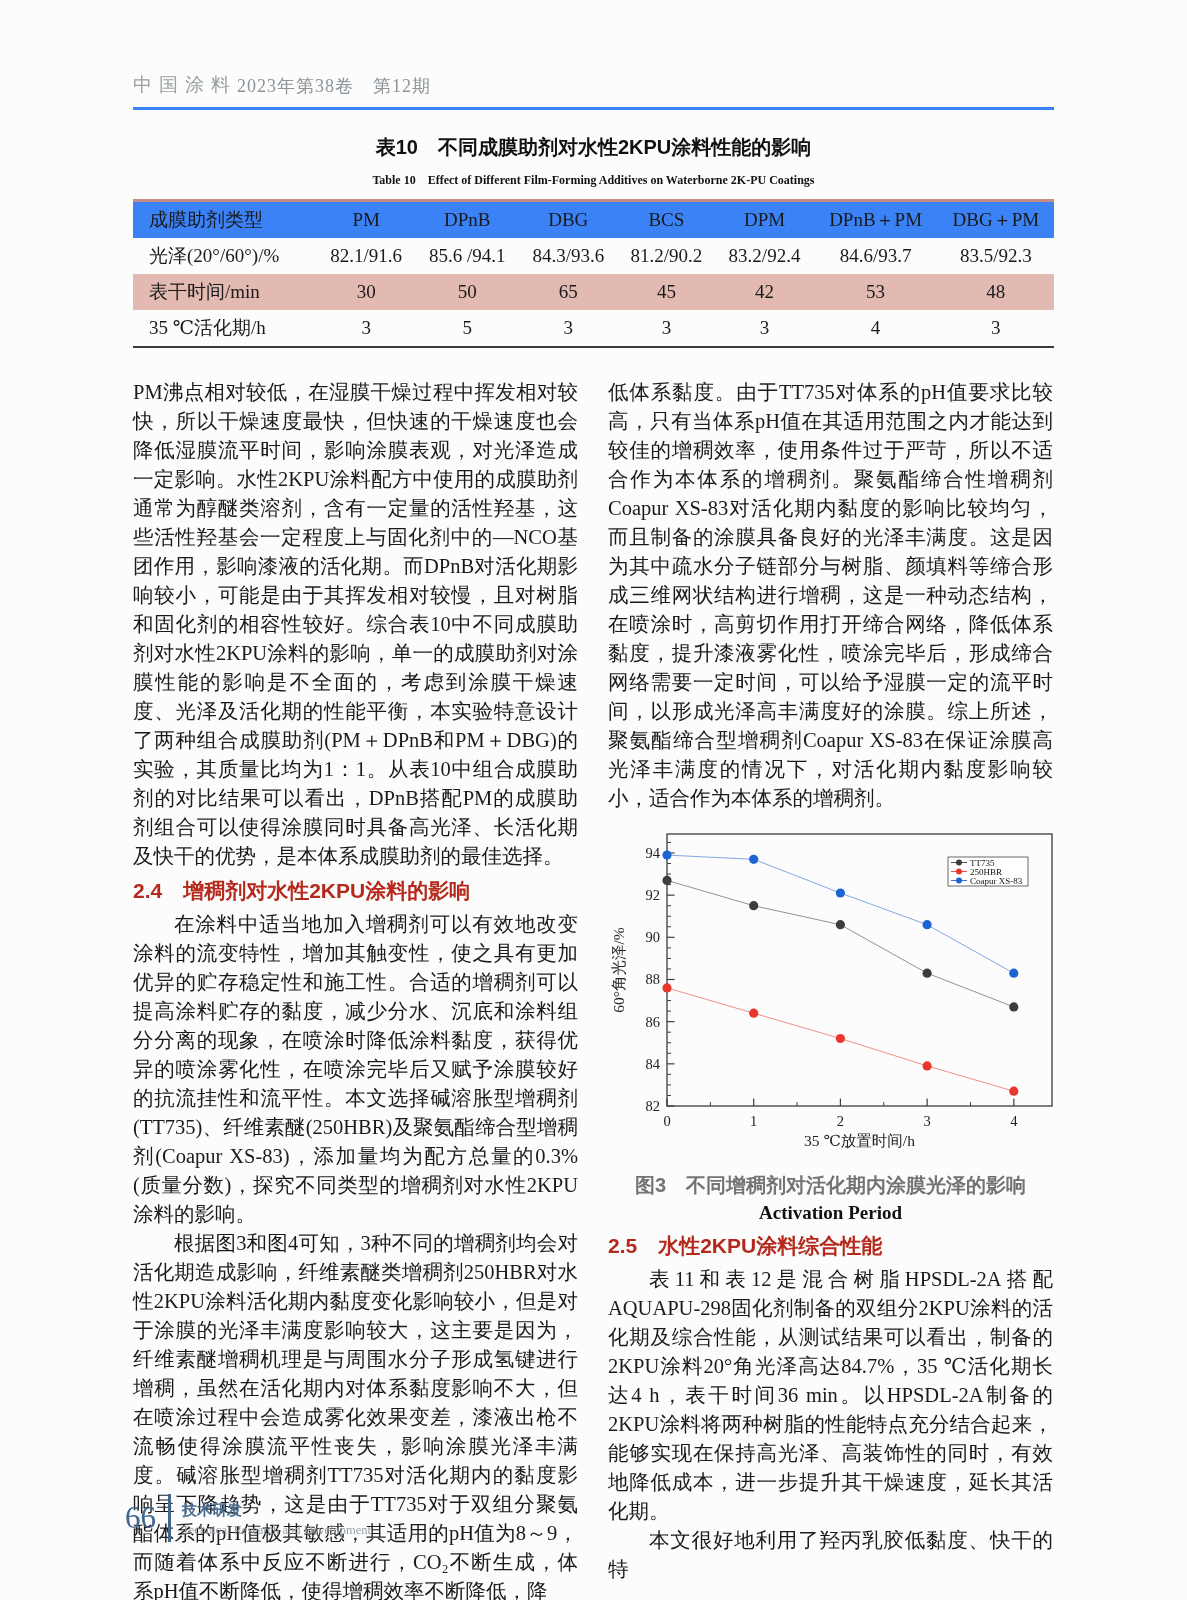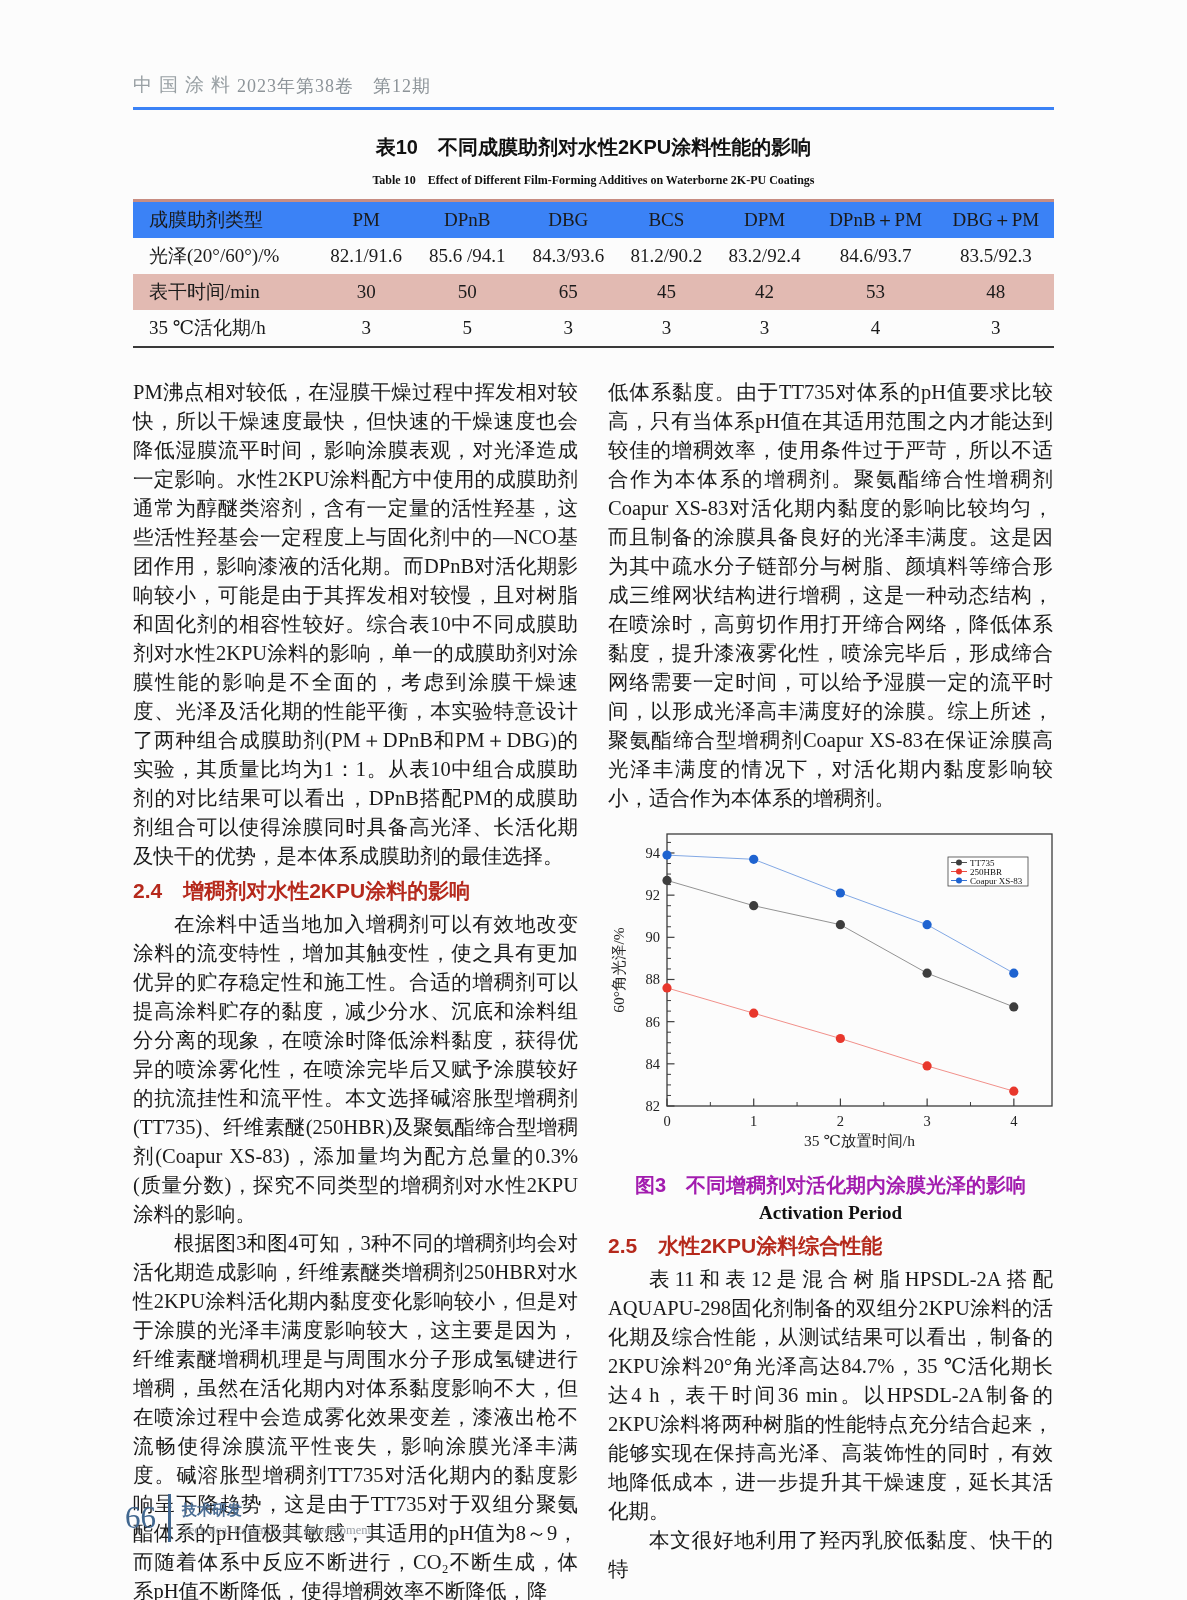--- a/index.html
+++ b/index.html
@@ -34,21 +34,21 @@
   .col{width:445px;font-size:20.5px;line-height:29px;text-align:justify;}
   .col p{margin:0;}
   .col p.ind{text-indent:2em;}
   h3.sec{font-family:"Liberation Sans","DejaVu Sans",sans-serif;
     font-size:21px;font-weight:bold;color:#b5291c;margin:5px 0 5px 0;line-height:29px;}
   
   figure{margin:8px 0 2px 0;}
   .chart-wrap{margin-left:2px;}
   figcaption{text-align:center;}
   .fcap-zh{font-family:"Liberation Sans","DejaVu Sans",sans-serif;font-weight:bold;
-    font-size:20px;margin-top:10px;color:#a21caf;}
+    font-size:20px;margin-top:10px;color:#737373;}
   .fcap-en{font-weight:bold;font-size:19px;line-height:26px;color:#111;}
   
   .pfooter{position:absolute;left:125px;top:1494px;display:flex;align-items:center;}
   .pnum{font-size:31px;color:#41678f;margin-right:12px;}
   .fbar{width:3px;height:48px;background:#41678f;margin-right:11px;}
   .fzh{font-family:"Liberation Sans","DejaVu Sans",sans-serif;font-weight:bold;
     font-size:15px;color:#4a6d94;line-height:24px;}
   .fen{font-size:12.5px;color:#9aa0a6;line-height:17px;}
 </style>
 </head>

